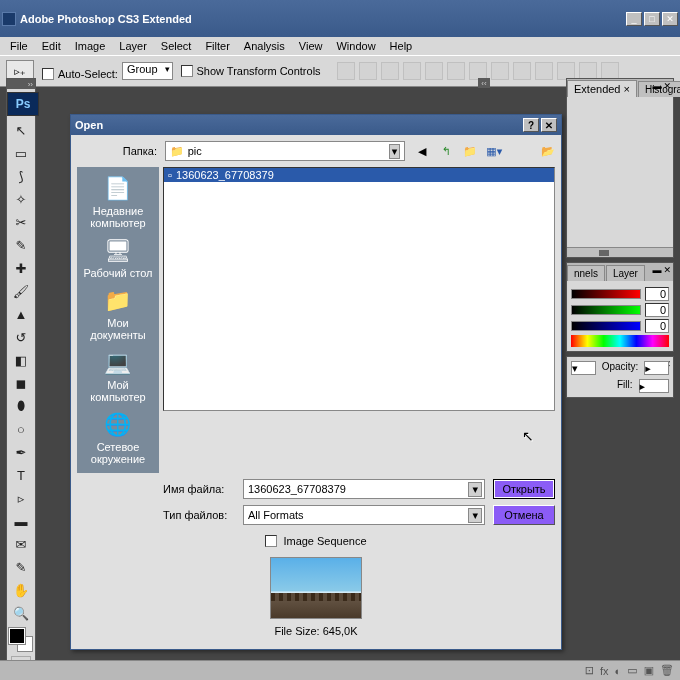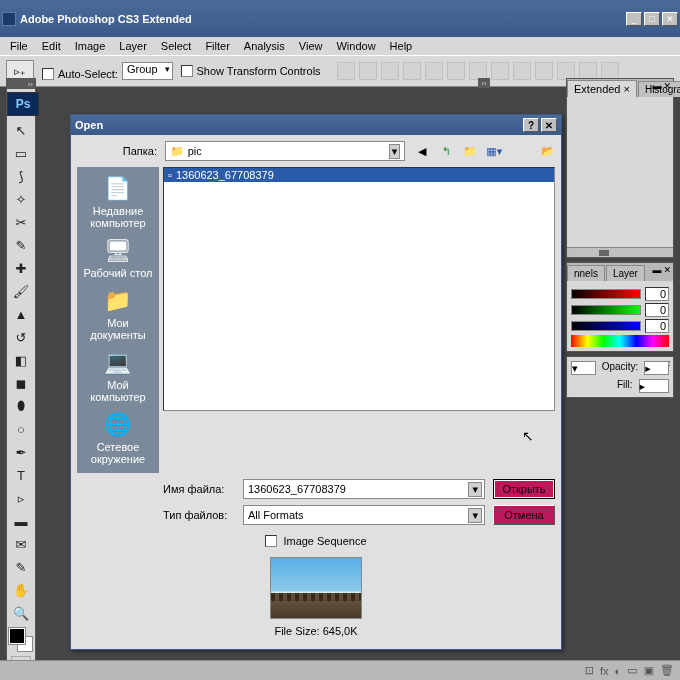--- a/index.html
+++ b/index.html
@@ -77,21 +77,21 @@
 .place .picon { width: 32px; height: 28px; margin: 0 auto 2px; display: flex; align-items: center; justify-content: center; font-size: 22px; }
 
 .file-list { flex: 1; height: 244px; background: #fff; border: 1px inset #888; overflow: auto; }
 .file-item { display: flex; align-items: center; gap: 4px; padding: 1px 4px; cursor: pointer; }
 .file-item.selected { background: #2a5aaa; color: #fff; }
 
 .dlg-row2 { display: flex; align-items: center; gap: 8px; margin-top: 6px; }
 .dlg-row2 .lbl { width: 72px; text-align: left; margin-left: 86px; }
 .combo { flex: 1; height: 20px; border: 1px solid #888; background: #fff; display: flex; align-items: center; padding: 0 4px; position: relative; }
 .combo::after { content: "▾"; position: absolute; right: 2px; background: #d0d0d0; padding: 0 3px; border: 1px solid #888; }
-.dlg-btn { width: 62px; height: 20px; background: #be185d; border: 1px solid #555; border-top-color: #fff; border-left-color: #fff; cursor: pointer; display: flex; align-items: center; justify-content: center; }
+.dlg-btn { width: 62px; height: 20px; background: #8b5cf6; border: 1px solid #555; border-top-color: #fff; border-left-color: #fff; cursor: pointer; display: flex; align-items: center; justify-content: center; }
 .dlg-btn.default { border: 1px solid #000; box-shadow: inset 0 0 0 1px #fff; }
 
 .img-seq { display: flex; align-items: center; justify-content: center; gap: 6px; margin: 10px 0; text-align: center; }
 .preview-area { text-align: center; }
 .preview-img { width: 92px; height: 62px; margin: 4px auto; background: linear-gradient(to bottom, #5ab0e8 0%, #8acae8 55%, #a8d8f0 55%, #fff 60%, #6a5a4a 60%, #4a3a2a 100%); border: 1px solid #888; position: relative; }
 .preview-img::after { content: ""; position: absolute; top: 58%; left: 0; right: 0; height: 8px; background: repeating-linear-gradient(90deg, #3a2a1a 0 4px, #5a4a3a 4px 8px); }
 .file-size { margin: 6px 0; }
 .use-adobe { width: 96px; height: 20px; background: #e0e0e0; border: 1px solid #555; border-top-color:#fff; border-left-color:#fff; cursor: pointer; margin: 10px 0 4px 2px; display:flex; align-items:center; justify-content:center; }
 
 .statusbar { position: absolute; bottom: 0; left: 0; right: 0; height: 20px; background: #b8b8b8; border-top: 1px solid #888; display: flex; align-items: center; justify-content: flex-end; padding: 0 6px; gap: 6px; }

